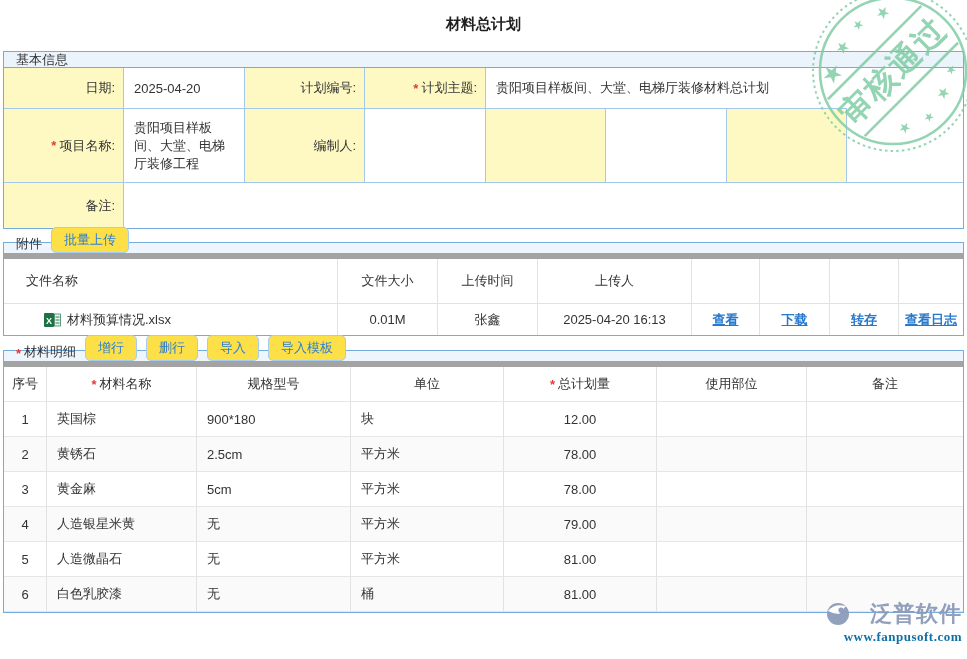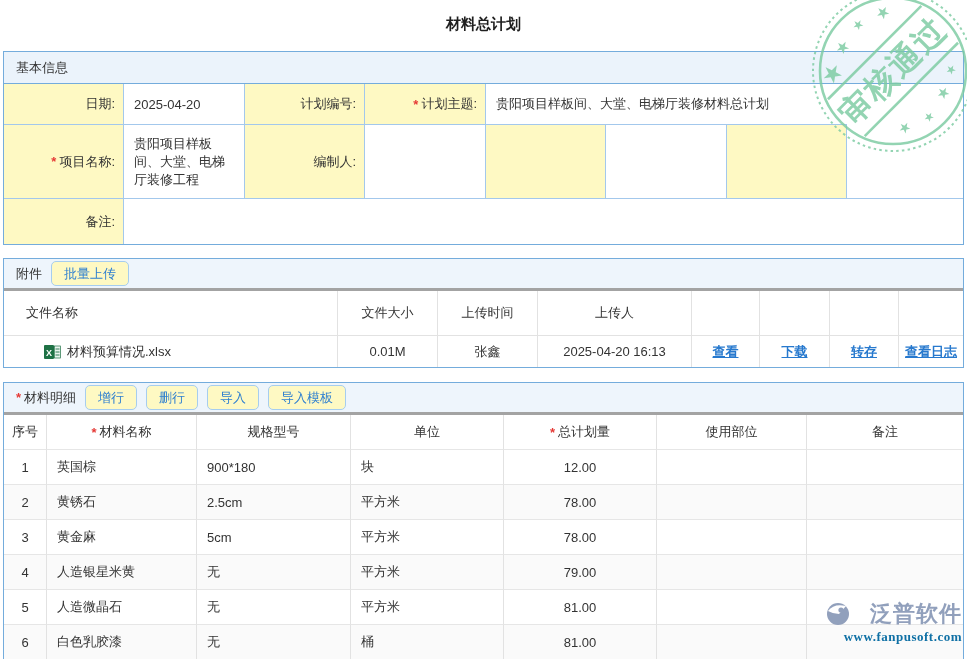--- a/index.html
+++ b/index.html
@@ -7,39 +7,39 @@
   body {
     position:relative; overflow:hidden; background:#fff;
     font-family:"Liberation Sans","DejaVu Sans",sans-serif;
     font-size:13px; color:#333;
   }
   .page-title { text-align:center; font-size:15px; font-weight:bold; color:#1f1f1f; padding:15px 0 9px; }
   .section { margin:0 3px; border:1px solid #74ACDC; background:#fff; }
   .sec1 { margin-top:8px; }
   .sec2 { margin-top:13px; }
   .sec3 { margin-top:14px; }
-  .secbar { height:32px; display:flex; align-items:center; padding:0 12px; background:#EBF3FB; }
+  .secbar { height:16px; display:flex; align-items:center; padding:0 12px; background:#EBF3FB; }
   .secbar-blue  { border-bottom:1px solid #74ACDC; }
-  .secbar-gray  { border-bottom:3px solid #a3a3a3; }
+  .secbar-gray  { border-bottom:6px solid #a3a3a3;align-items:flex-end; }
   .req { color:#E53935; margin-right:3px; font-weight:bold; }
 
   
   .bgrid { display:grid; grid-template-columns:120px 121px 120px 121px 120px 121px 120px 1fr; }
   .bgrid > div { border-right:1px solid #A3C8EC; border-bottom:1px solid #A3C8EC;
                  display:flex; align-items:center; }
   .bgrid > div.lastcol { border-right:none; }
   .bgrid.lastrow > div { border-bottom:none; }
   .bcell-label { background:#fef9c3; justify-content:flex-end; text-align:left; padding:4px 8px; }
   .bcell-value { background:#fff; padding:4px 10px; }
   .h41 { min-height:41px; } .h74 { min-height:74px; } .h45 { min-height:45px; }
   .sp3 { grid-column:span 3; } .sp7 { grid-column:span 7; }
 
   
   .btn { margin-left:9px; padding:4px 12px; font-size:13px; color:#2E7FD0;
-         background:#fef9c3; border:1px solid #A6CDEF; border-radius:5px; cursor:pointer;
+         background:#fde047; border:1px solid #A6CDEF; border-radius:5px; cursor:pointer;
          font-family:inherit; line-height:1.2; }
 
   
   .agrid { display:grid; grid-template-columns:334px 100px 100px 154px 68px 70px 69px 1fr; }
   .agrid > div { border-right:1px solid #E2E2E2; display:flex; align-items:center; justify-content:center; }
   .agrid > div.lastcol { border-right:none; }
   .ahead > div { height:45px; border-bottom:1px solid #E2E2E2; }
   .arow  > div { height:31px; }
   .cell-left { justify-content:flex-start !important; padding-left:22px; }
   .file-cell { justify-content:flex-start !important; padding-left:40px; gap:6px; }

